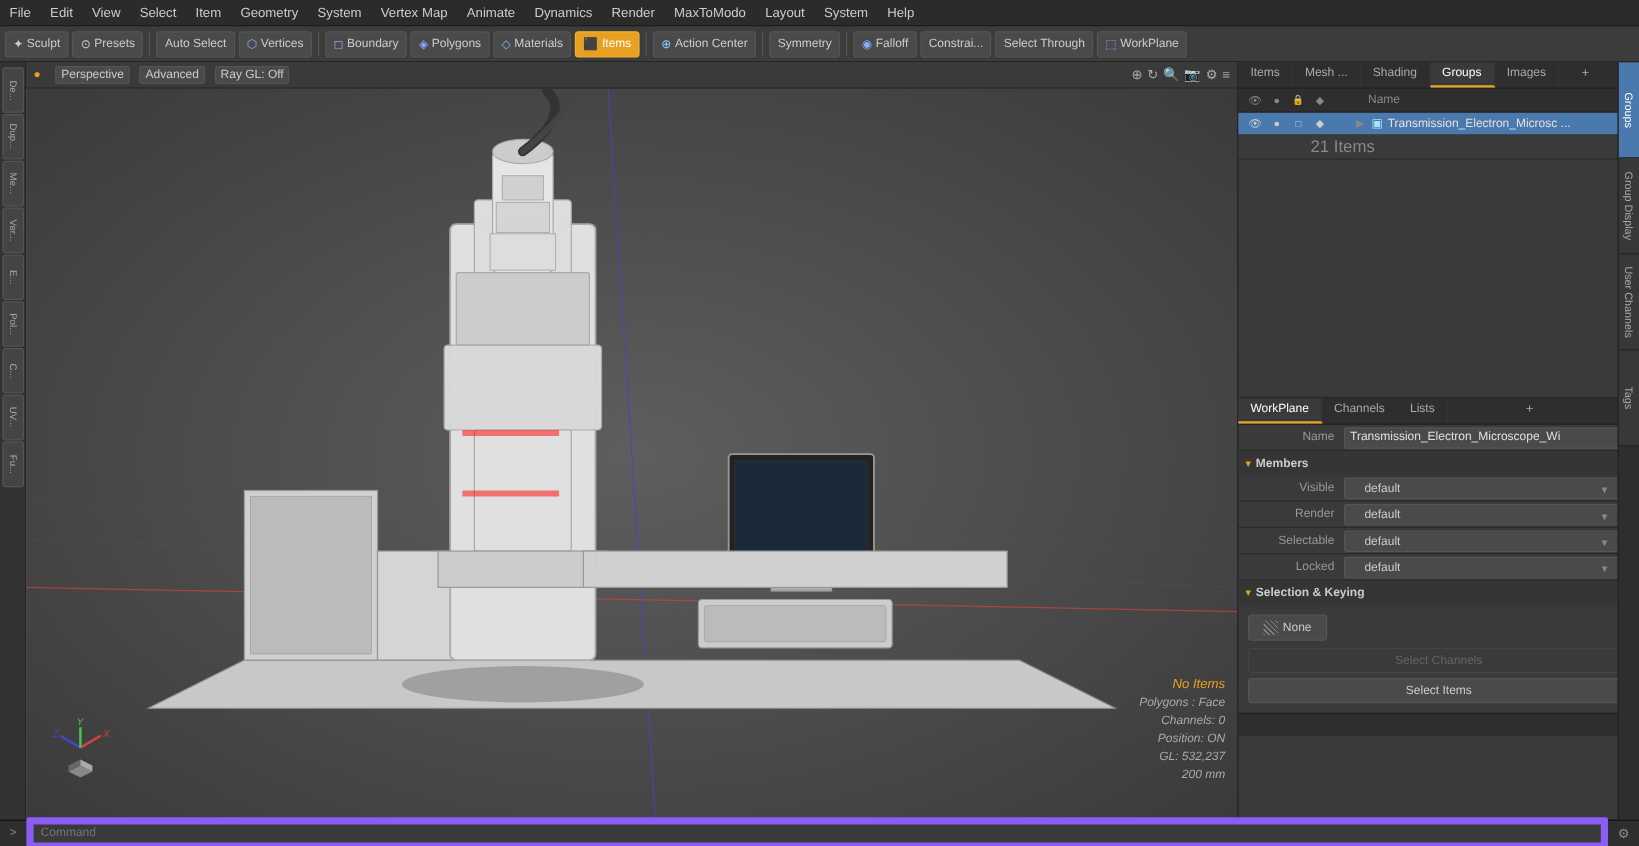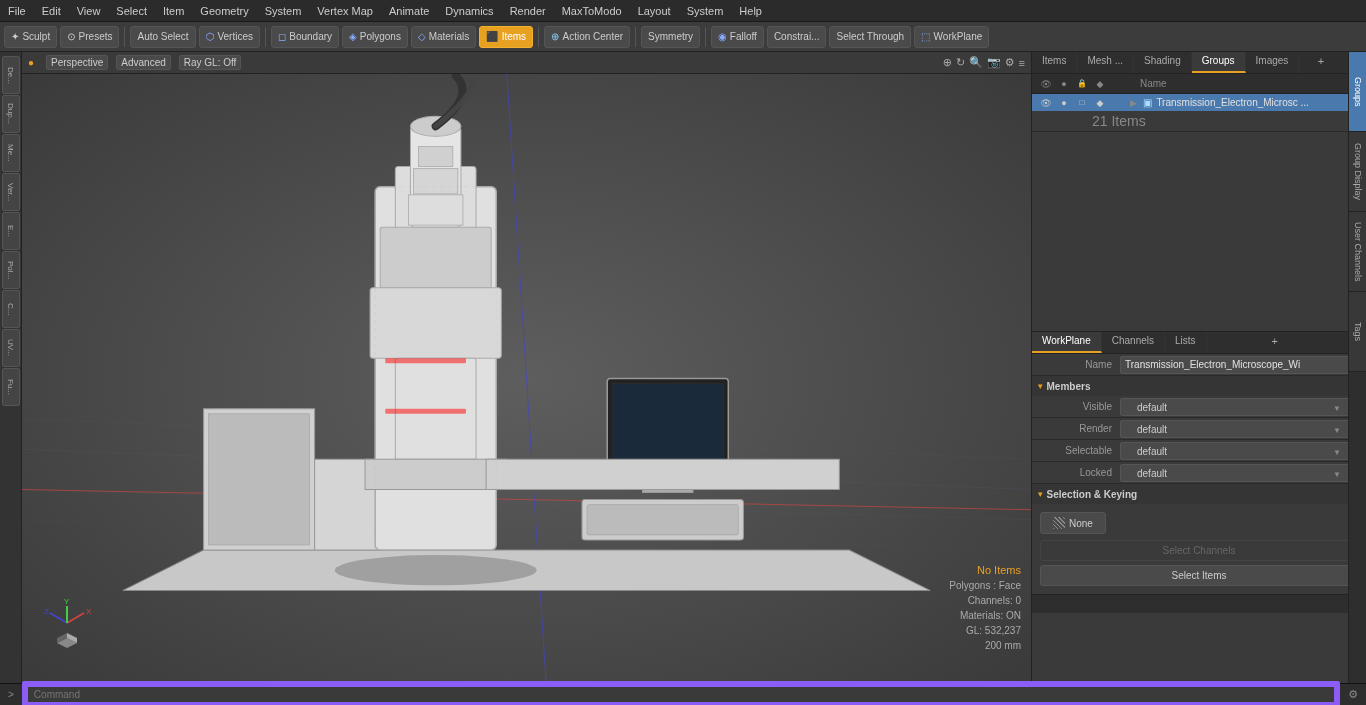--- a/index.html
+++ b/index.html
@@ -22,21 +22,21 @@
     #left-sidebar { width: 22px; background: #333; border-right: 1px solid #222; display: flex; flex-direction: column; align-items: center; padding: 4px 0; gap: 1px; }
     .sidebar-tab { width: 18px; background: #444; border: 1px solid #555; border-radius: 2px; cursor: pointer; color: #aaa; font-size: 8px; writing-mode: vertical-rl; text-orientation: mixed; padding: 4px 2px; text-align: center; white-space: nowrap; overflow: hidden; height: 38px; display: flex; align-items: center; justify-content: center; }
 
     
     #viewport-area { flex: 1; display: flex; flex-direction: column; background: #4a4a4a; }
     #viewport-header { display: flex; align-items: center; background: #3a3a3a; height: 22px; border-bottom: 1px solid #222; padding: 0 6px; gap: 8px; }
     .viewport-dropdown { background: #4a4a4a; border: 1px solid #555; border-radius: 2px; padding: 1px 4px; cursor: pointer; color: #ccc; font-size: 10px; }
     .viewport-icons { display: flex; gap: 4px; margin-left: auto; align-items: center; }
     .viewport-icon { color: #aaa; cursor: pointer; font-size: 11px; }
     #viewport-canvas { flex: 1; position: relative; background: #555; overflow: hidden; }
-    #viewport-3d { width: 100%; height: 100%; background: radial-gradient(ellipse at center, #5a5a5a 0%, #404040 100%); position: relative; }
+    #viewport-3d { width: 100%; height: 100%; background: radial-gradient(ellipse at center, #5a5a5a 0%, #404040 100%); position: relative; font-style: italic; }
 
     
     #stats-overlay { position: absolute; bottom: 30px; right: 10px; text-align: right; color: #aaa; font-size: 10px; line-height: 1.5; }
 
     
     #axis-indicator { position: absolute; bottom: 35px; left: 20px; width: 50px; height: 50px; }
 
     
     #right-panel { width: 335px; background: #3a3a3a; border-left: 1px solid #222; display: flex; flex-direction: column; }
     #right-panel-top { flex: 0 0 280px; display: flex; flex-direction: column; border-bottom: 1px solid #222; }
@@ -282,21 +282,21 @@
           <rect x="360" y="290" width="80" height="5" fill="#f00" opacity="0.5" rx="1"></rect>
           <rect x="360" y="340" width="80" height="5" fill="#f00" opacity="0.5" rx="1"></rect>
 
           <rect x="350" y="120" width="120" height="360" fill="none" stroke="#aaa" stroke-width="0.5" stroke-dasharray="4,4" opacity="0.3"></rect>
         </svg>
 
         <div id="stats-overlay">
           <div class="no-items-text">No Items</div>
           <div>Polygons : Face</div>
           <div>Channels: 0</div>
-          <div>Materials: ON</div>
+          <div>Position: ON</div>
           <div>GL: 532,237</div>
           <div>200 mm</div>
         </div>
 
         <div id="axis-indicator">
           <svg width="50" height="50" viewBox="0 0 50 50">
             <line x1="25" y1="25" x2="42" y2="15" stroke="#cc4444" stroke-width="2"></line>
             <line x1="25" y1="25" x2="8" y2="15" stroke="#4444cc" stroke-width="2"></line>
             <line x1="25" y1="25" x2="25" y2="8" stroke="#44cc44" stroke-width="2"></line>
             <text x="44" y="16" fill="#cc4444" font-size="8">X</text>

